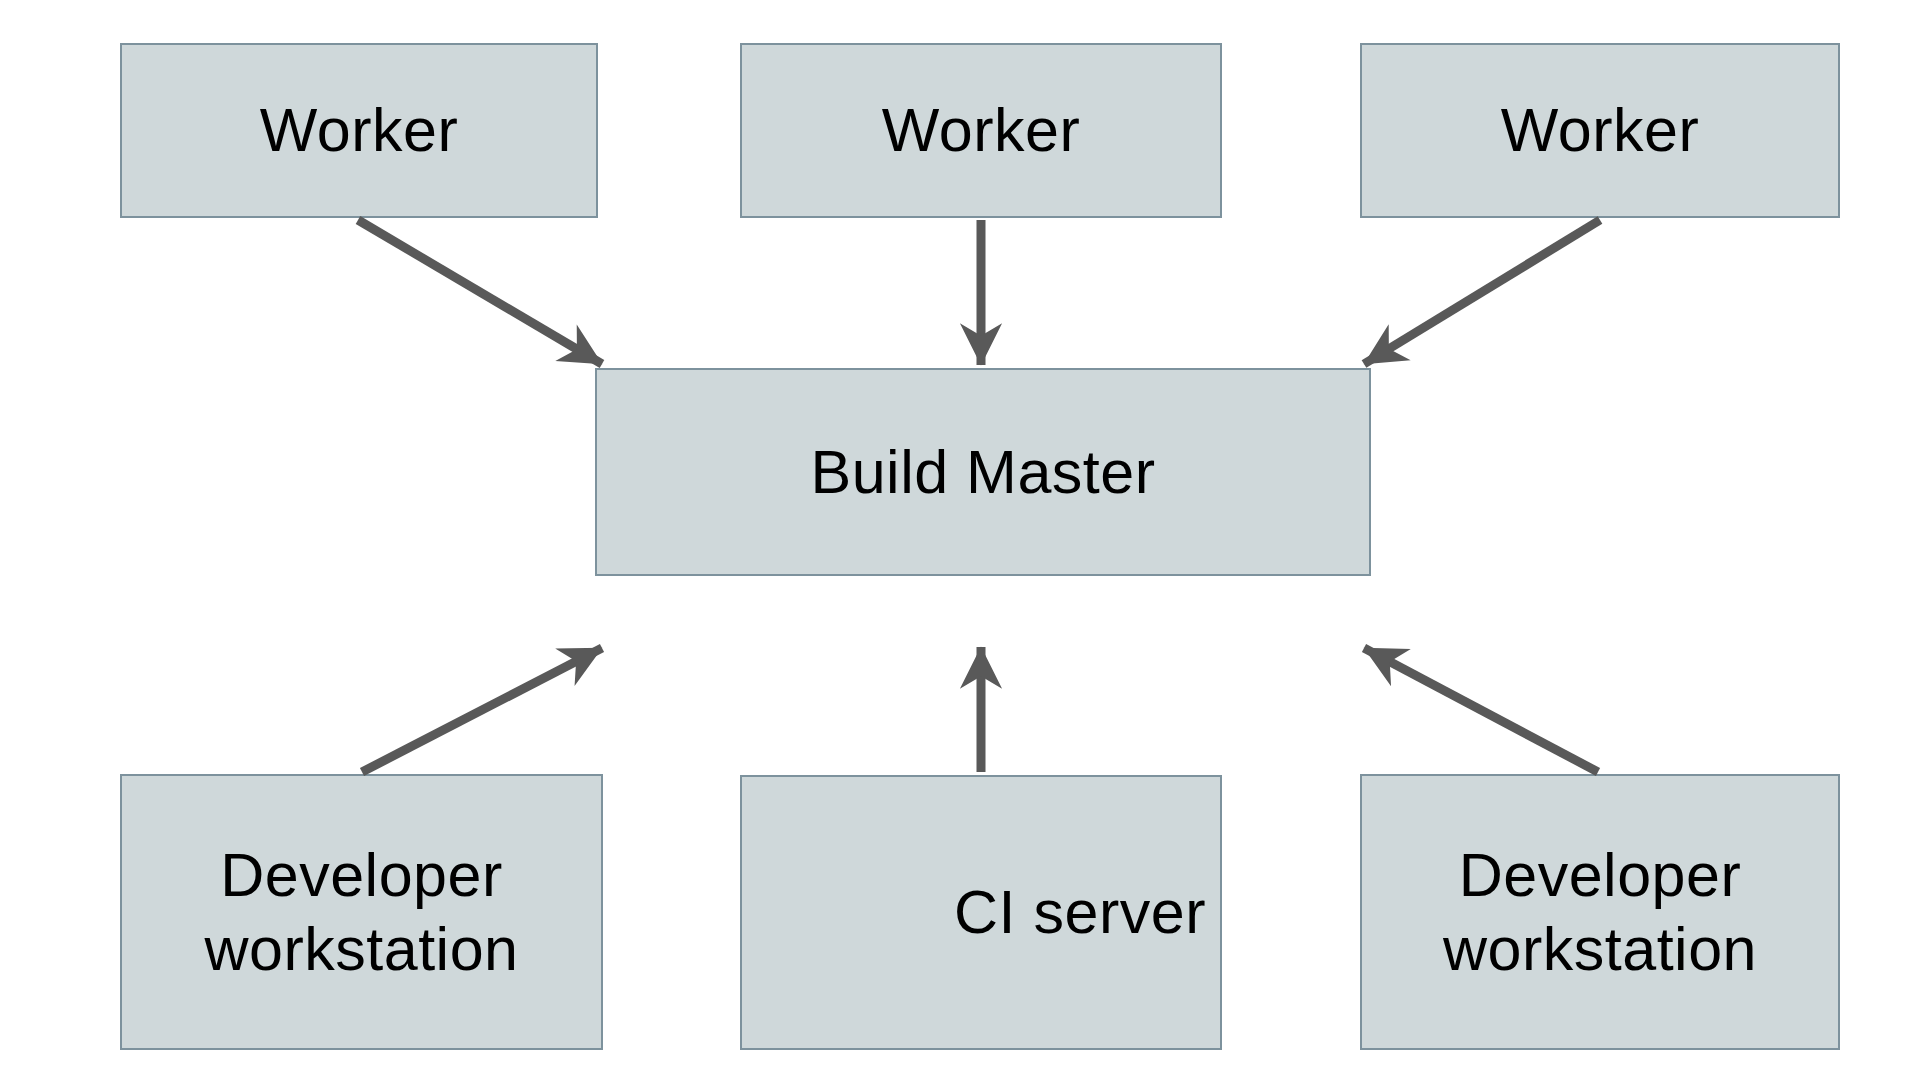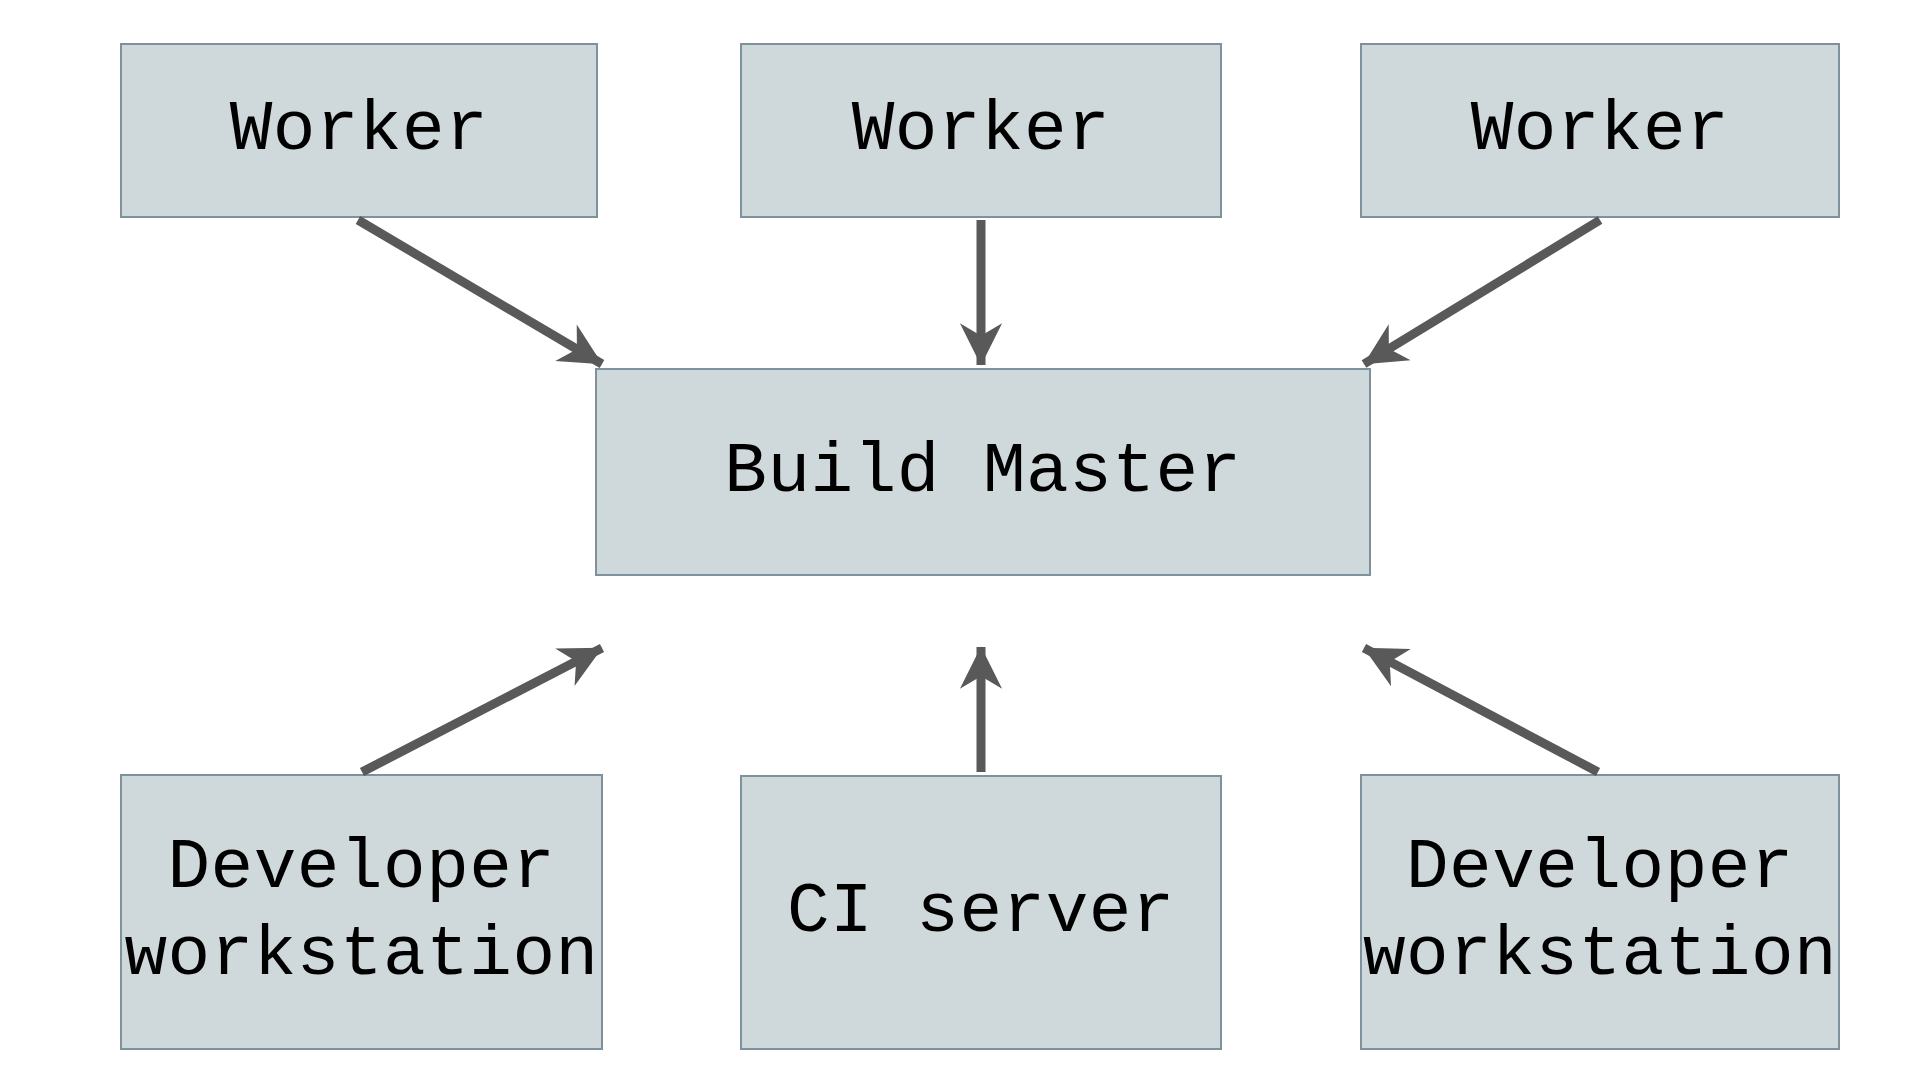--- a/index.html
+++ b/index.html
@@ -16,24 +16,23 @@
     height: 1090px;
   }
   .node {
     position: absolute;
     box-sizing: border-box;
     border: 2px solid;
     display: flex;
     align-items: center;
     justify-content: center;
     text-align: center;
-    font-size: 71px;
+    font-size: 61px;
     line-height: 1.22;
     letter-spacing: 0.5px;
-    font-family: Liberation Mono, monospace;
   }
   .node .label {
     display: block;
     padding: 0 14px;
   }
   #edge-layer {
     position: absolute;
     left: 0;
     top: 0;
     pointer-events: none;
@@ -52,21 +51,21 @@
   </div>
   <div class="node" style="left: 1360px; top: 43px; width: 480px; height: 175px; background: rgb(207, 216, 218); border-color: rgb(125, 146, 157); color: rgb(0, 0, 0);">
     <span class="label">Worker</span>
   </div>
   <div class="node" style="left: 595px; top: 368px; width: 776px; height: 208px; background: rgb(207, 216, 218); border-color: rgb(125, 146, 157); color: rgb(0, 0, 0);">
     <span class="label">Build Master</span>
   </div>
   <div class="node" style="left: 120px; top: 774px; width: 483px; height: 276px; background: rgb(207, 216, 218); border-color: rgb(125, 146, 157); color: rgb(0, 0, 0);">
     <span class="label">Developer workstation</span>
   </div>
-  <div class="node" style="left: 740px; top: 775px; width: 482px; height: 275px; background: rgb(207, 216, 218); border-color: rgb(125, 146, 157); color: rgb(0, 0, 0);">
+  <div class="node" style="left: 740px; top: 775px; width: 482px; height: 275px; background: rgb(207, 216, 218); border-color: rgb(125, 146, 157); color: rgb(0, 0, 0); justify-content: flex-end;">
     <span class="label">CI server</span>
   </div>
   <div class="node" style="left: 1360px; top: 774px; width: 480px; height: 276px; background: rgb(207, 216, 218); border-color: rgb(125, 146, 157); color: rgb(0, 0, 0);">
     <span class="label">Developer workstation</span>
   </div>
 
   <svg id="edge-layer" width="1910" height="1090">
     <defs>
       <marker id="stealth-arrowhead" viewBox="0 0 12 12" refX="11.4" refY="6" markerWidth="46" markerHeight="46" markerUnits="userSpaceOnUse" orient="auto">
         <path d="M0.5,0.5 L11.5,6 L0.5,11.5 L3.8,6 Z" fill="#595959"></path>

